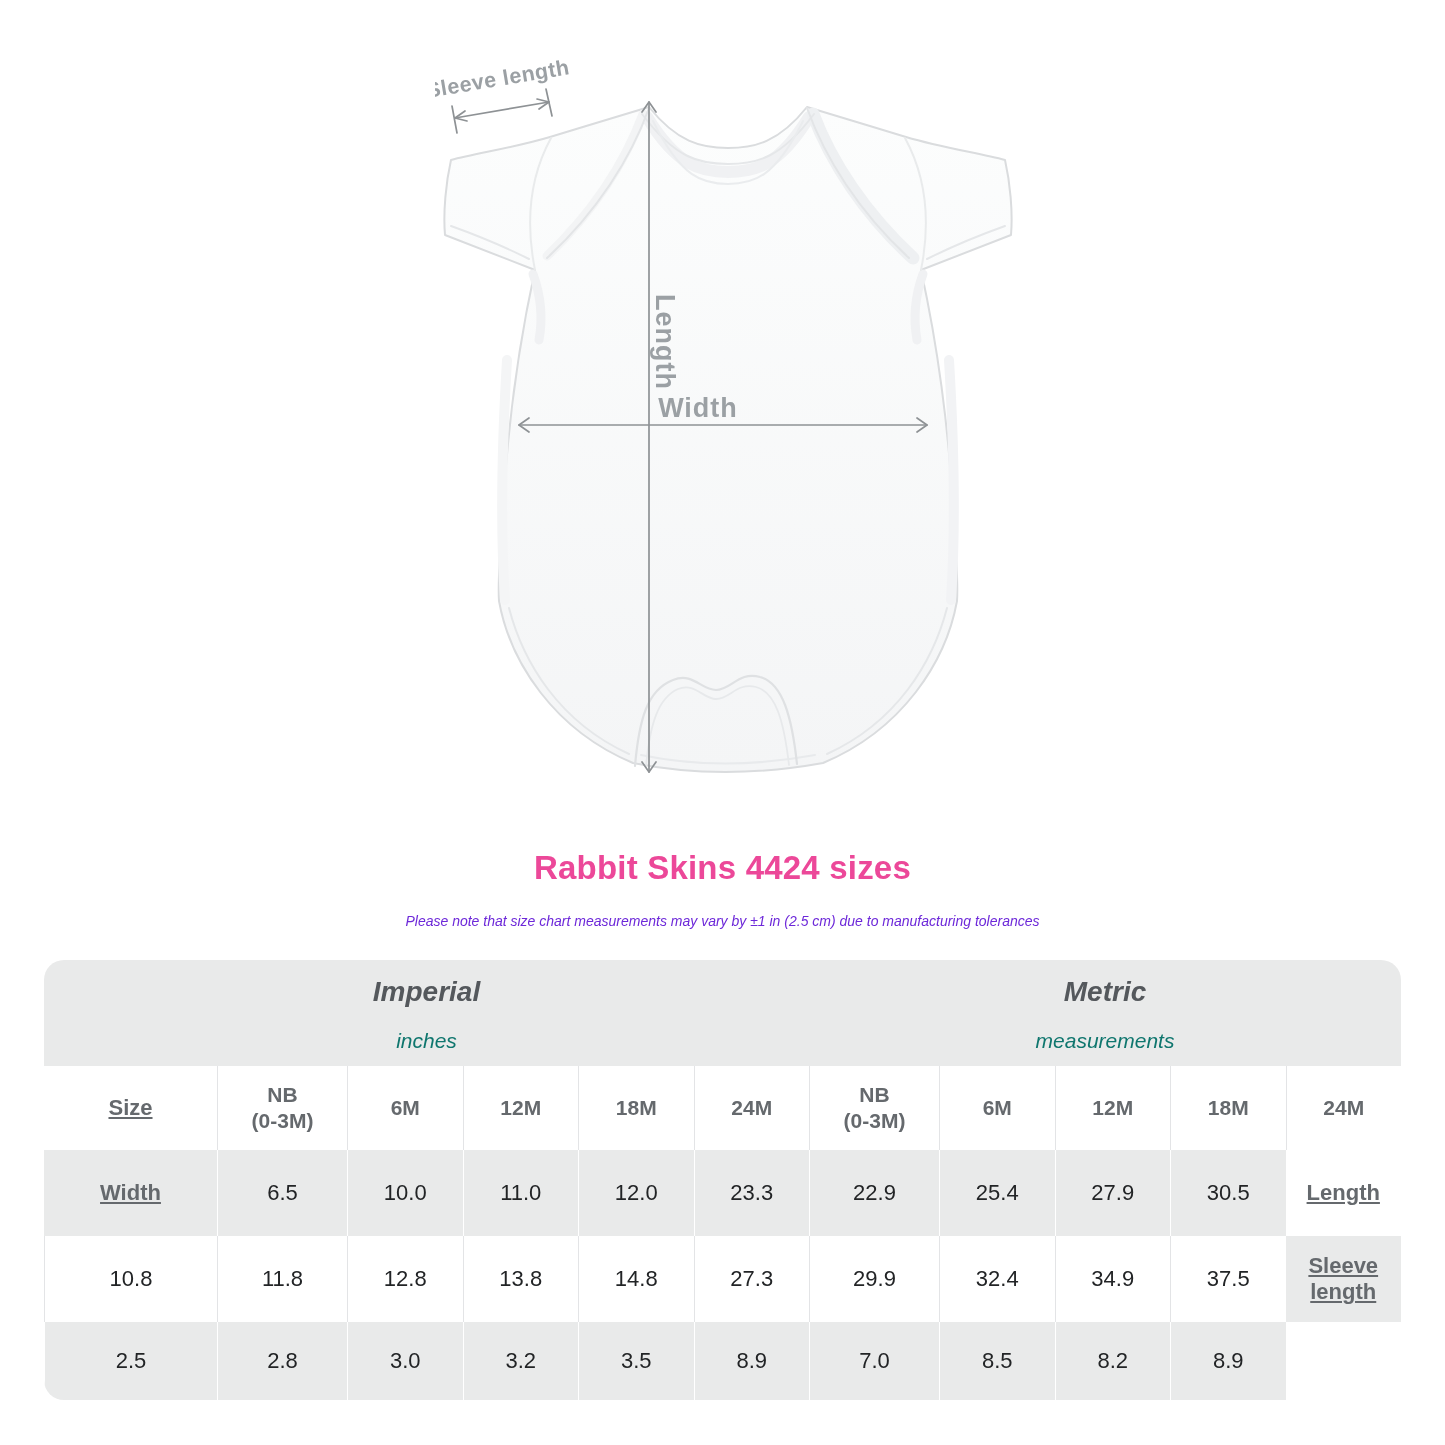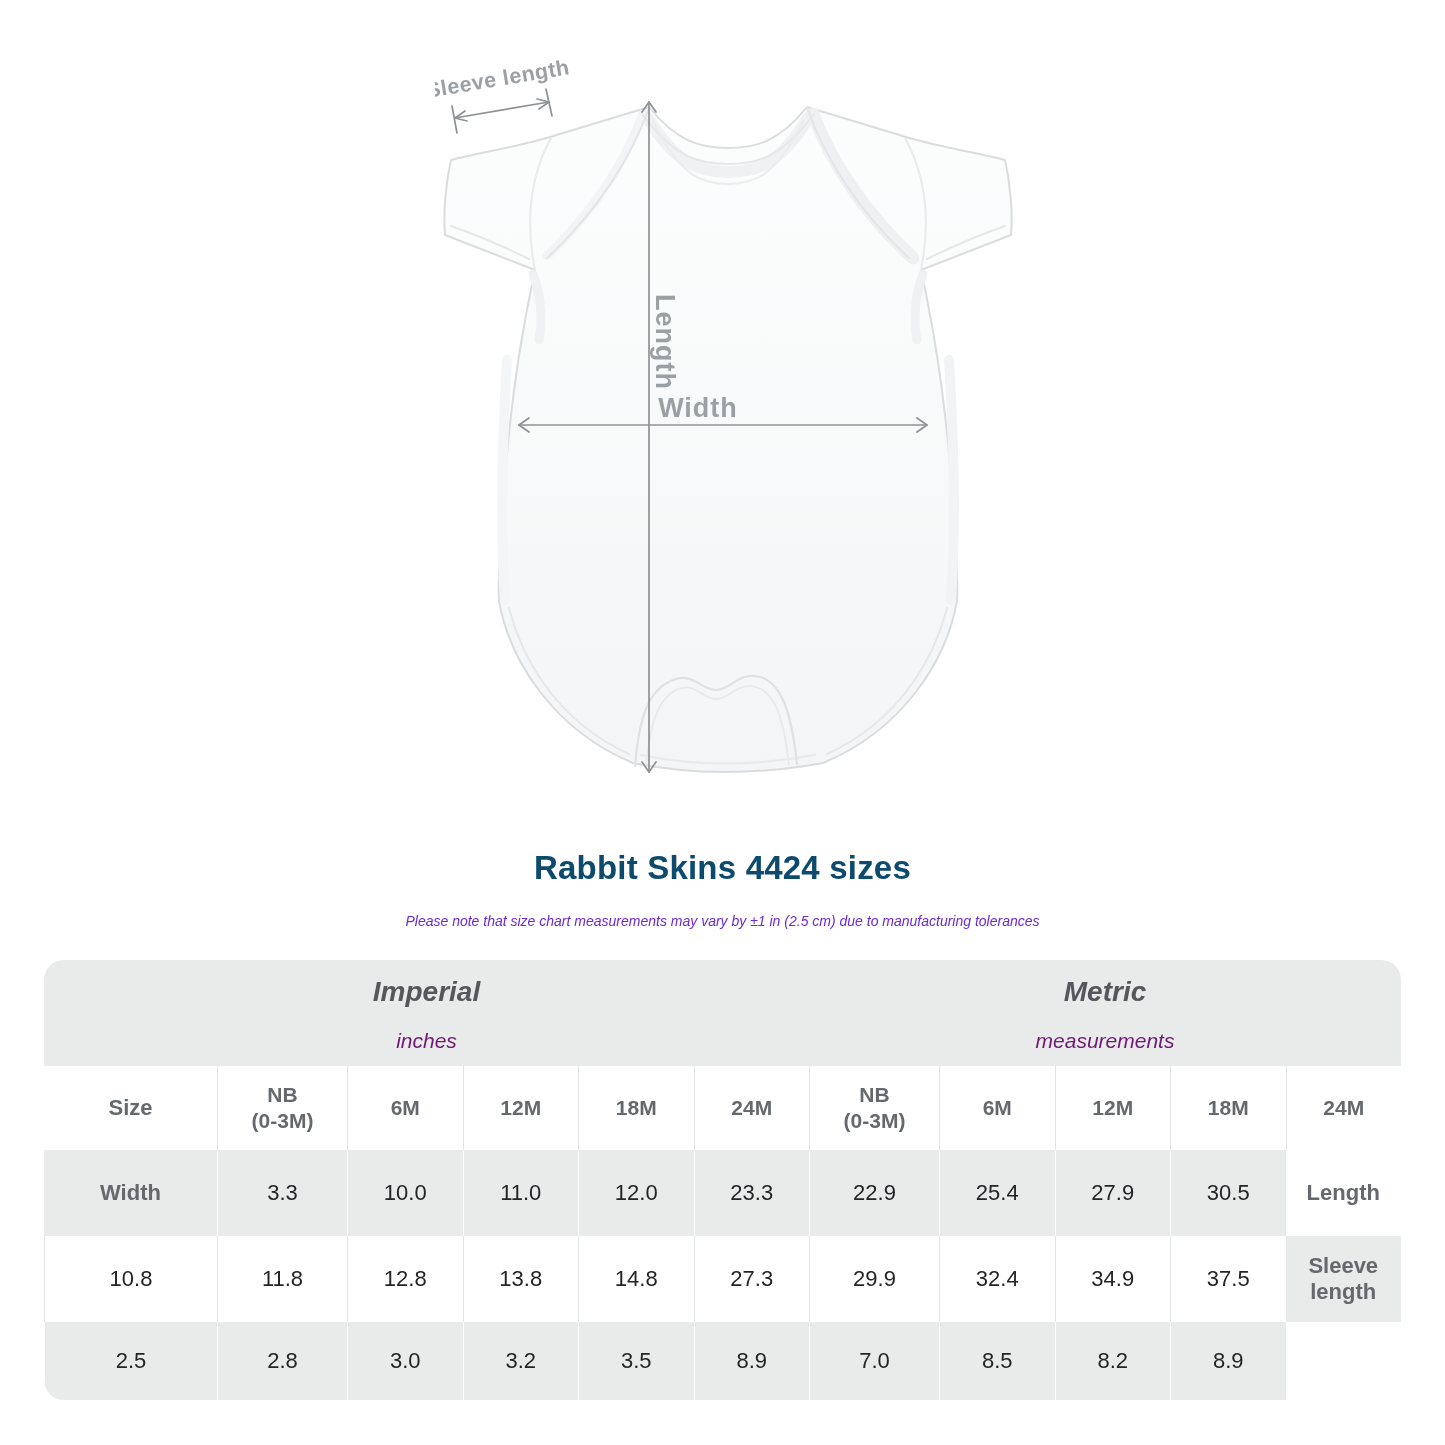--- a/index.html
+++ b/index.html
@@ -3,45 +3,45 @@
 <meta charset="utf-8">
 <style>
   html,body{margin:0;padding:0;}
   body{
     width:1445px;height:1445px;position:relative;background:#ffffff;
     font-family:"Liberation Sans", sans-serif;overflow:hidden;
   }
   .diagram-svg{position:absolute;left:435px;top:60px;width:580px;height:760px;}
   .page-title{
     position:absolute;top:849px;left:0;width:100%;margin:0;text-align:center;
-    font-size:33px;font-weight:bold;color:#0c4a6e;letter-spacing:.2px;
+    font-size:33px;font-weight:bold;color:#ec4899;letter-spacing:.2px;
   }
   .page-subtitle{
     position:absolute;top:913px;left:0;width:100%;margin:0;text-align:center;
     font-size:14px;font-style:italic;color:#6d28d9;
   }
   .size-table{
     position:absolute;left:44px;top:960px;width:1357px;height:440px;
     display:grid;
     grid-template-columns:173px 130px repeat(4,1fr) 130px repeat(4,1fr);
     grid-template-rows:106px 84px 86px 86px 78px;
     border-radius:20px;overflow:hidden;background:#ffffff;
   }
   .cell{display:flex;align-items:center;justify-content:center;text-align:center;}
   .group{grid-row:1;background:#e9eaea;flex-direction:column;gap:21px;padding-top:2px;}
   .g-imperial{grid-column:1 / 7;}
   .g-metric{grid-column:7 / 12;}
   .g-label{font-size:28px;font-weight:bold;font-style:italic;color:#54585c;}
-  .g-unit{font-size:21px;font-style:italic;color:#701a75;}
+  .g-unit{font-size:21px;font-style:italic;color:#0f766e;}
   .row-white{background:#ffffff;}
   .row-gray{background:#e9eaea;}
   .bl-gray{border-left:1px solid #e3e4e6;}
   .bl-white{border-left:1px solid #ffffff;}
   .head{font-size:21px;font-weight:bold;color:#65696d;white-space:pre-line;line-height:1.25;}
-  .rowlabel{font-size:22px;font-weight:bold;color:#65696d;}
+  .rowlabel{font-size:22px;font-weight:bold;color:#65696d;text-decoration:underline;}
   .val{font-size:22px;color:#222426;}
 </style>
 </head>
 <body>
 
 <svg class="diagram-svg" viewBox="0 0 580 760" aria-hidden="true">
   <defs>
     <linearGradient id="bodyGrad" x1="0" y1="0" x2="0" y2="1">
       <stop offset="0" stop-color="#fcfdfd"></stop>
       <stop offset="1" stop-color="#f4f5f6"></stop>
@@ -146,21 +146,21 @@
   <div class="cell row-white head bl-gray">18M</div>
   <div class="cell row-white head bl-gray">24M</div>
   <div class="cell row-white head bl-gray">NB
 (0-3M)</div>
   <div class="cell row-white head bl-gray">6M</div>
   <div class="cell row-white head bl-gray">12M</div>
   <div class="cell row-white head bl-gray">18M</div>
   <div class="cell row-white head bl-gray">24M</div>
 
   <div class="cell row-gray rowlabel">Width</div>
-  <div class="cell row-gray val bl-white">3.3</div>
+  <div class="cell row-gray val bl-white">6.5</div>
   <div class="cell row-gray val bl-white">10.0</div>
   <div class="cell row-gray val bl-white">11.0</div>
   <div class="cell row-gray val bl-white">12.0</div>
   <div class="cell row-gray val bl-white">23.3</div>
   <div class="cell row-gray val bl-white">22.9</div>
   <div class="cell row-gray val bl-white">25.4</div>
   <div class="cell row-gray val bl-white">27.9</div>
   <div class="cell row-gray val bl-white">30.5</div>
 
   <div class="cell row-white rowlabel">Length</div>

